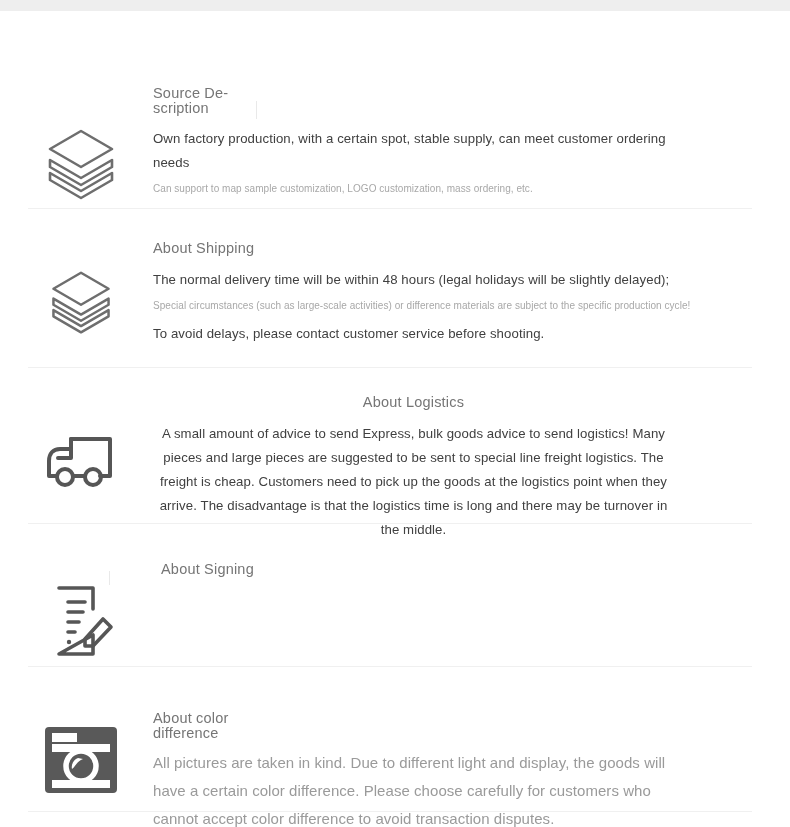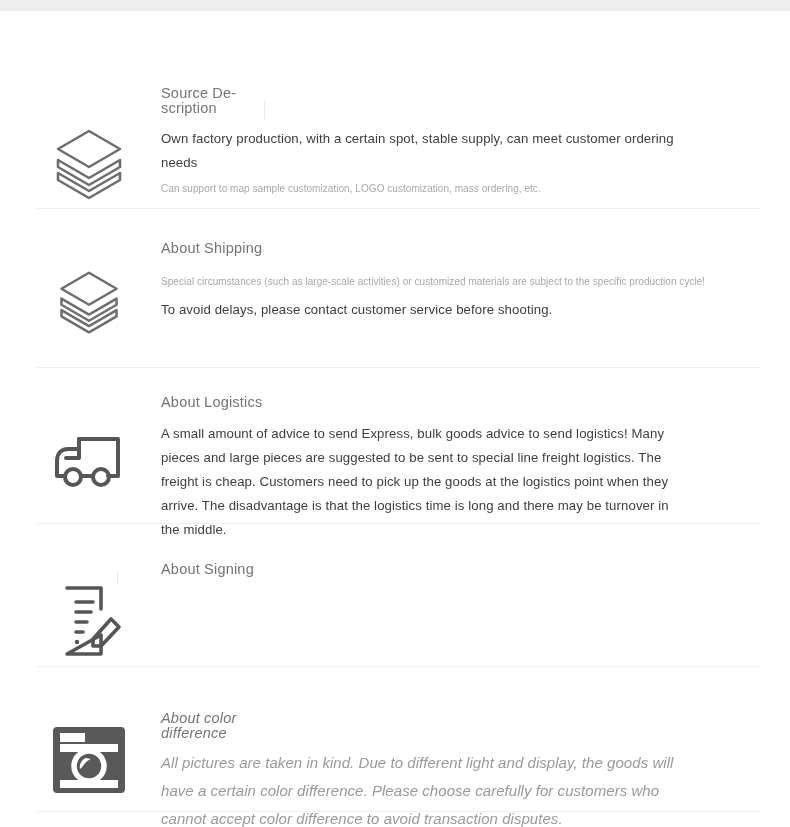--- a/index.html
+++ b/index.html
@@ -18,21 +18,21 @@
   .top-band {
     position: absolute;
     top: 0; left: 0;
     width: 790px;
     height: 11px;
     background: #eeeeee;
   }
 
   .page {
     position: absolute;
-    top: 11px; left: 16px;
+    top: 11px; left: 8px;
     width: 744px;
   }
 
   .section {
     position: relative;
     display: flex;
     align-items: flex-start;
     box-sizing: border-box;
   }
 
@@ -99,32 +99,32 @@
     position: absolute;
     width: 1px;
     height: 18px;
     background: #e9e9e9;
   }
 
   
   #sec-source      { height: 198px; padding-top: 75px; }
   #sec-shipping    { height: 159px; padding-top: 32px; }
   #sec-logistics   { height: 156px; padding-top: 27px; }
-  #sec-signing     { height: 143px; padding-top: 38px; }
-  #sec-color       { height: 145px; padding-top: 44px; font-style: italic; }
+  #sec-signing     { height: 143px; padding-top: 38px; gap: 8px; }
+  #sec-color       { height: 145px; padding-top: 44px; }
 
   #sec-source   .icon-col { padding-top: 39px; }
   #sec-shipping .icon-col { padding-top: 26px; }
   #sec-logistics .icon-col { padding-top: 35px; }
   #sec-signing  .icon-col { padding-top: 21px; }
   #sec-color    .icon-col { padding-top: 13px; }
 
   #sec-source    .text-col { padding-right: 72px; }
   #sec-shipping  .text-col { padding-right: 34px; }
-  #sec-logistics .text-col { padding-right: 78px; }
+  #sec-logistics .text-col { padding-right: 78px; text-align: center; }
   #sec-signing   .text-col { padding-right: 80px; }
   #sec-color     .text-col { padding-right: 78px; }
 
   .icon-svg { display: block; }
 </style>
 </head>
 <body>
 
 <div class="top-band"></div>
 
@@ -162,22 +162,23 @@
             <path d="M36 6 L67 24 L36 42 L5 24 Z"></path>
             <path d="M5 35 L36 53 L67 35 L67 42 L36 60 L5 42 Z"></path>
             <path d="M5 48 L36 66 L67 48 L67 55 L36 73 L5 55 Z"></path>
           </g>
         </svg>
       </span>
     </div>
     <div class="text-col">
       <div class="sec-title">About Shipping</div>
       <div class="spacer-12"></div>
+      <div class="body-lg">The normal delivery time will be within 48 hours (legal holidays will be slightly delayed);</div>
       <div class="spacer-6"></div>
-      <div class="body-sm">Special circumstances (such as large-scale activities) or customized materials are subject to the specific production cycle!</div>
+      <div class="body-sm">Special circumstances (such as large-scale activities) or difference materials are subject to the specific production cycle!</div>
       <div class="spacer-9"></div>
       <div class="body-lg">To avoid delays, please contact customer service before shooting.</div>
     </div>
     <div class="divider" style="top:158px;"></div>
   </div>
 
   <div class="section" id="sec-logistics">
     <div class="icon-col">
       <span>
         <svg class="icon-svg" width="74" height="62" viewBox="0 0 74 62">

